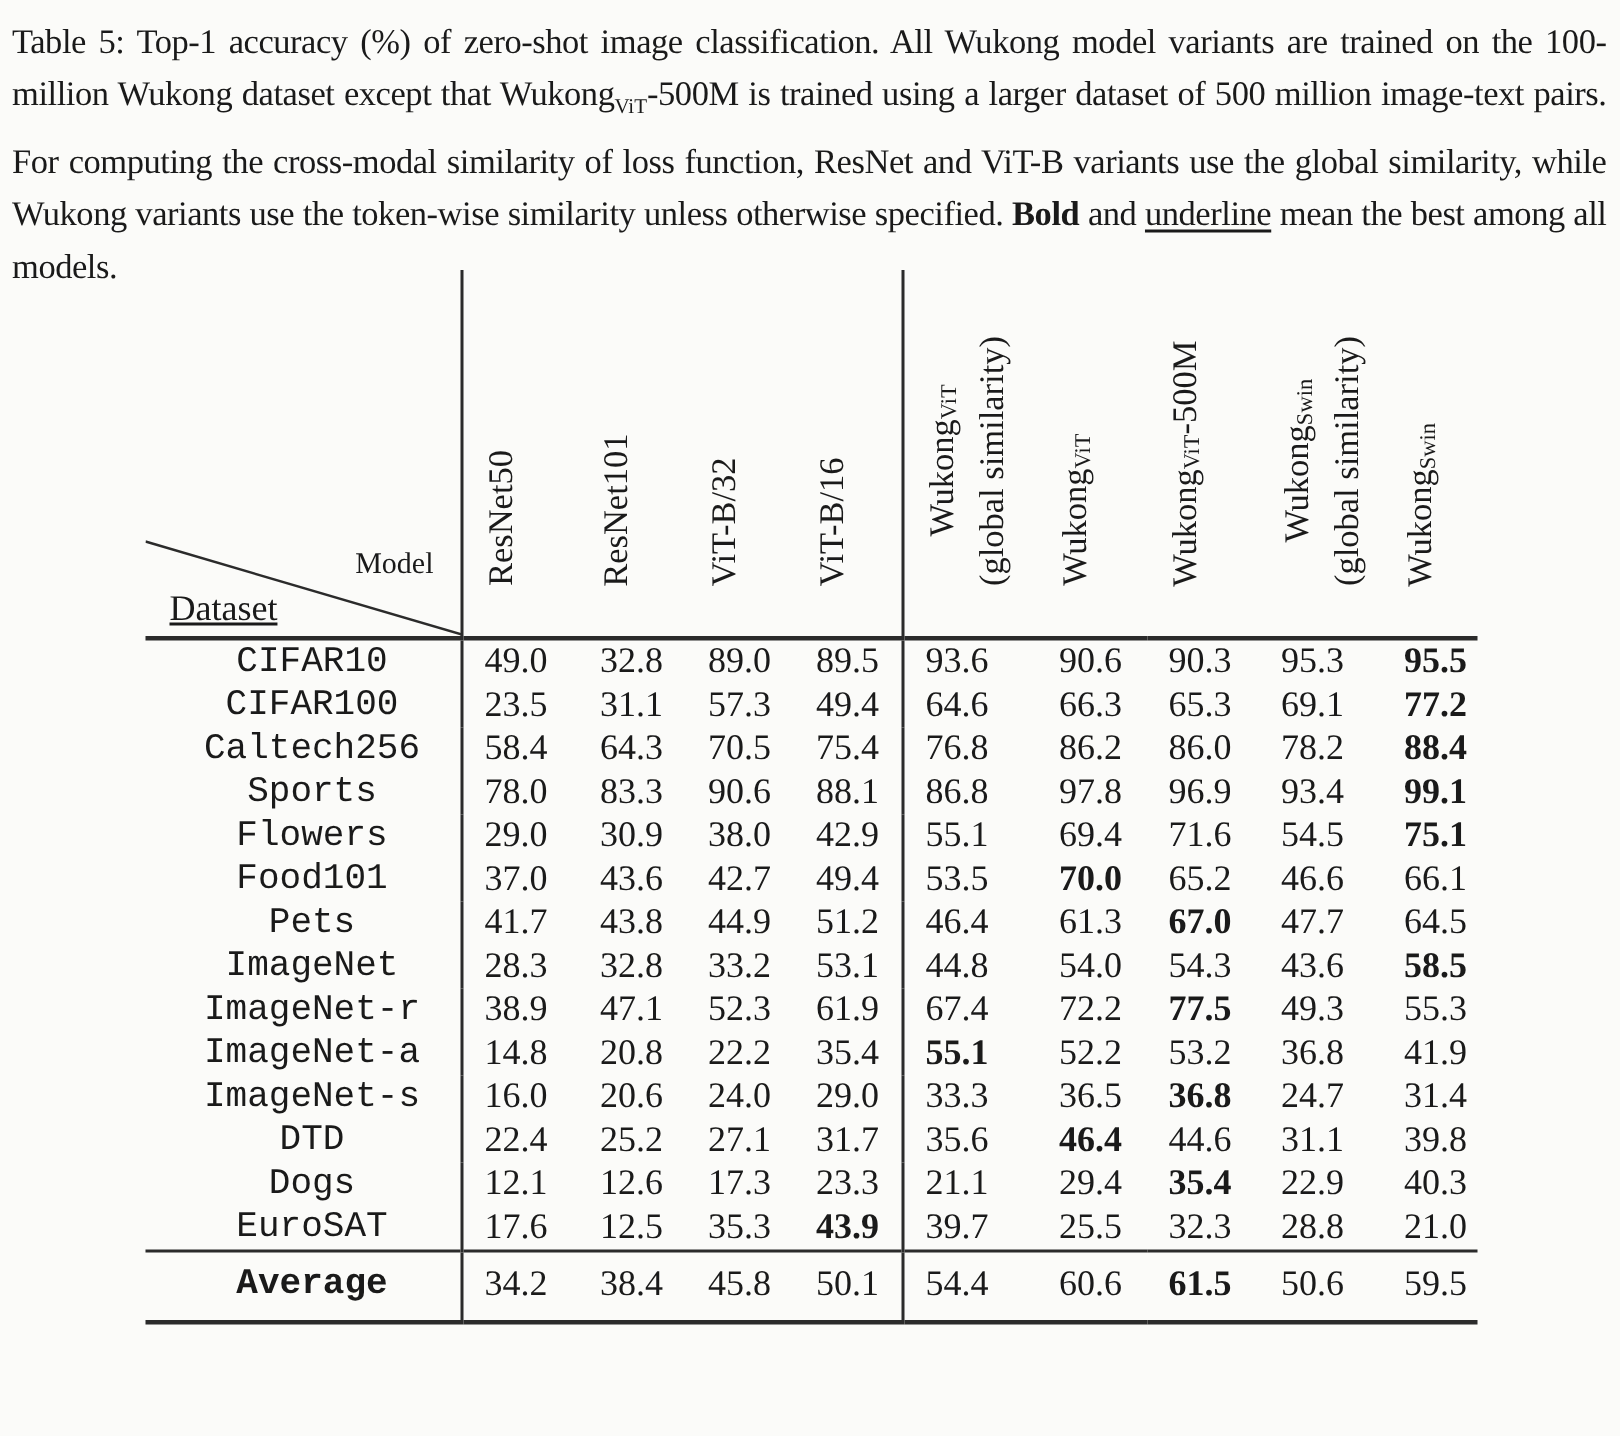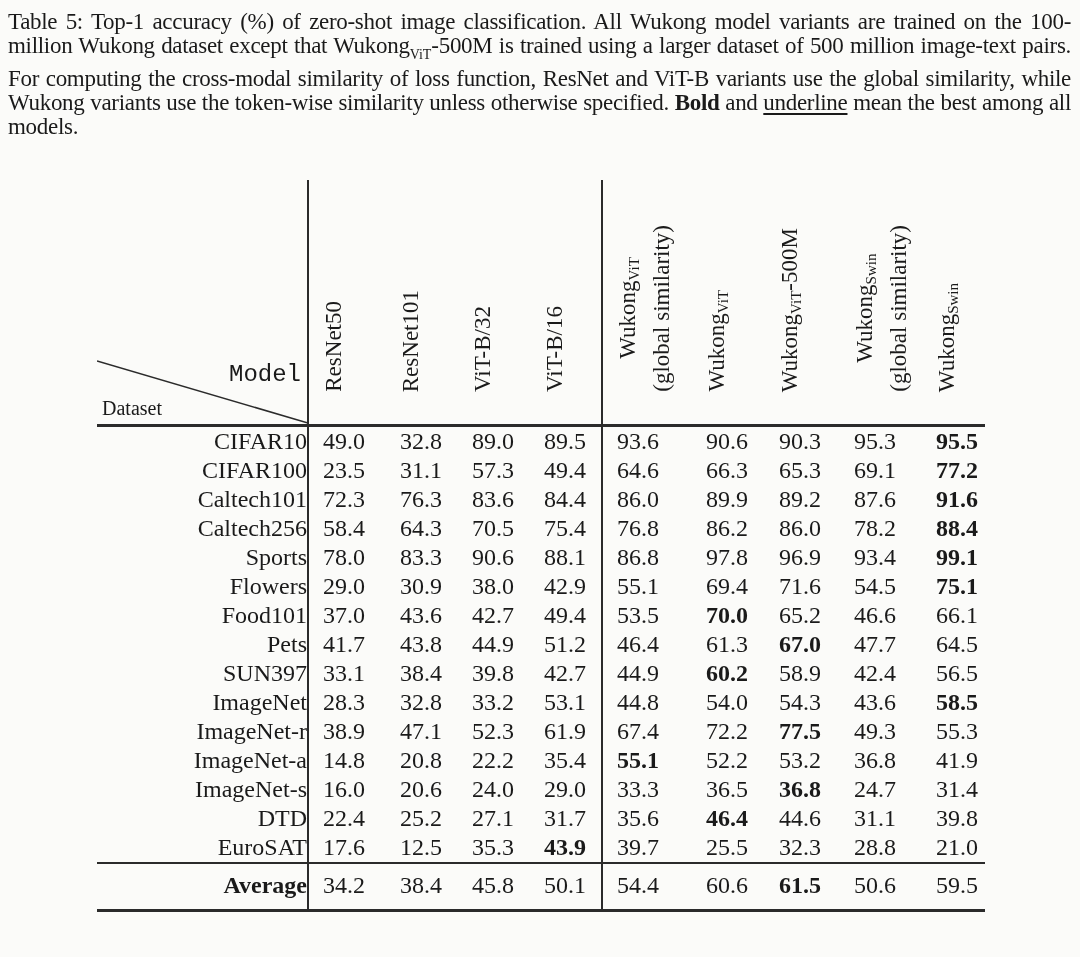--- a/index.html
+++ b/index.html
@@ -4,21 +4,21 @@
 <style>
   html,body{margin:0;padding:0;}
   body{
     width:1080px;height:957px;position:relative;overflow:hidden;
     background:#fbfbf9;color:#1a1a1a;
     font-family:"Liberation Serif","DejaVu Serif",serif;
   }
   
   .caption{
     position:absolute;left:8px;top:10px;width:1063px;margin:0;
-    font-size:23px;line-height:24px;text-align:justify;
+    font-size:23px;line-height:35px;text-align:justify;
     letter-spacing:-0.3px;
   }
   .caption sub{font-size:14px;letter-spacing:0;}
   .caption .u{text-decoration:underline;text-underline-offset:3px;}
   .caption b{letter-spacing:-0.3px;}
   
   table.tbl{
     position:absolute;left:97px;top:180px;width:888px;
     border-collapse:collapse;table-layout:fixed;
     font-size:24px;color:#1a1a1a;
@@ -31,25 +31,25 @@
   th.colh{padding:0 0 26px 11px;}
   .rot{
     display:inline-block;writing-mode:vertical-rl;transform:rotate(180deg);
     white-space:nowrap;font-size:23px;line-height:1;text-align:center;
   }
   .rot .rl{display:block;line-height:28px;}
   .rot sub{font-size:15px;}
   
   th.corner{position:relative;}
   .diag{position:absolute;left:0;bottom:0;}
-  .model-lbl{position:absolute;right:6px;bottom:36px;font-size:24px;font-family:Liberation Mono, monospace;}
-  .ds-lbl{position:absolute;left:5px;bottom:4px;font-size:20px;}
+  .model-lbl{position:absolute;right:18px;bottom:36px;font-size:20px;}
+  .ds-lbl{position:absolute;left:16px;bottom:4px;font-size:24px;text-decoration:underline;}
   
   tbody td{height:29px;line-height:29px;vertical-align:middle;white-space:nowrap;}
-  tbody td.ds{padding-left:12px;text-align:right;}
+  tbody td.ds{padding-left:12px;text-align:center;font-family:Liberation Mono, monospace;}
   tbody td.num{padding-left:14px;text-align:left;}
   tbody tr.avg td{
     border-top:2px solid #2b2b2b;border-bottom:3px solid #2b2b2b;
     padding-top:7px;padding-bottom:9px;
   }
   tbody tr.avg td.ds{font-weight:bold;}
   td.best{font-weight:bold;text-decoration-thickness:2px;text-underline-offset:4px;}
 </style>
 </head>
 <body>
@@ -134,32 +134,20 @@
           <td class="num">31.1</td>
           <td class="num">57.3</td>
           <td class="num">49.4</td>
           <td class="num vl">64.6</td>
           <td class="num">66.3</td>
           <td class="num">65.3</td>
           <td class="num">69.1</td>
           <td class="num best">77.2</td>
         </tr>
         <tr>
-          <td class="ds">Caltech101</td>
-          <td class="num vl">72.3</td>
-          <td class="num">76.3</td>
-          <td class="num">83.6</td>
-          <td class="num">84.4</td>
-          <td class="num vl">86.0</td>
-          <td class="num">89.9</td>
-          <td class="num">89.2</td>
-          <td class="num">87.6</td>
-          <td class="num best">91.6</td>
-        </tr>
-        <tr>
           <td class="ds">Caltech256</td>
           <td class="num vl">58.4</td>
           <td class="num">64.3</td>
           <td class="num">70.5</td>
           <td class="num">75.4</td>
           <td class="num vl">76.8</td>
           <td class="num">86.2</td>
           <td class="num">86.0</td>
           <td class="num">78.2</td>
           <td class="num best">88.4</td>
@@ -206,32 +194,20 @@
           <td class="num">43.8</td>
           <td class="num">44.9</td>
           <td class="num">51.2</td>
           <td class="num vl">46.4</td>
           <td class="num">61.3</td>
           <td class="num best">67.0</td>
           <td class="num">47.7</td>
           <td class="num">64.5</td>
         </tr>
         <tr>
-          <td class="ds">SUN397</td>
-          <td class="num vl">33.1</td>
-          <td class="num">38.4</td>
-          <td class="num">39.8</td>
-          <td class="num">42.7</td>
-          <td class="num vl">44.9</td>
-          <td class="num best">60.2</td>
-          <td class="num">58.9</td>
-          <td class="num">42.4</td>
-          <td class="num">56.5</td>
-        </tr>
-        <tr>
           <td class="ds">ImageNet</td>
           <td class="num vl">28.3</td>
           <td class="num">32.8</td>
           <td class="num">33.2</td>
           <td class="num">53.1</td>
           <td class="num vl">44.8</td>
           <td class="num">54.0</td>
           <td class="num">54.3</td>
           <td class="num">43.6</td>
           <td class="num best">58.5</td>
@@ -276,20 +252,32 @@
           <td class="ds">DTD</td>
           <td class="num vl">22.4</td>
           <td class="num">25.2</td>
           <td class="num">27.1</td>
           <td class="num">31.7</td>
           <td class="num vl">35.6</td>
           <td class="num best">46.4</td>
           <td class="num">44.6</td>
           <td class="num">31.1</td>
           <td class="num">39.8</td>
+        </tr>
+        <tr>
+          <td class="ds">Dogs</td>
+          <td class="num vl">12.1</td>
+          <td class="num">12.6</td>
+          <td class="num">17.3</td>
+          <td class="num">23.3</td>
+          <td class="num vl">21.1</td>
+          <td class="num">29.4</td>
+          <td class="num best">35.4</td>
+          <td class="num">22.9</td>
+          <td class="num">40.3</td>
         </tr>
         <tr>
           <td class="ds">EuroSAT</td>
           <td class="num vl">17.6</td>
           <td class="num">12.5</td>
           <td class="num">35.3</td>
           <td class="num best">43.9</td>
           <td class="num vl">39.7</td>
           <td class="num">25.5</td>
           <td class="num">32.3</td>

